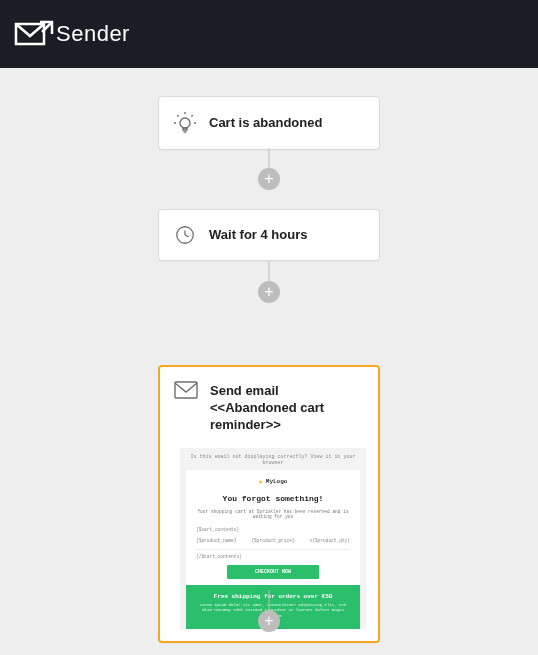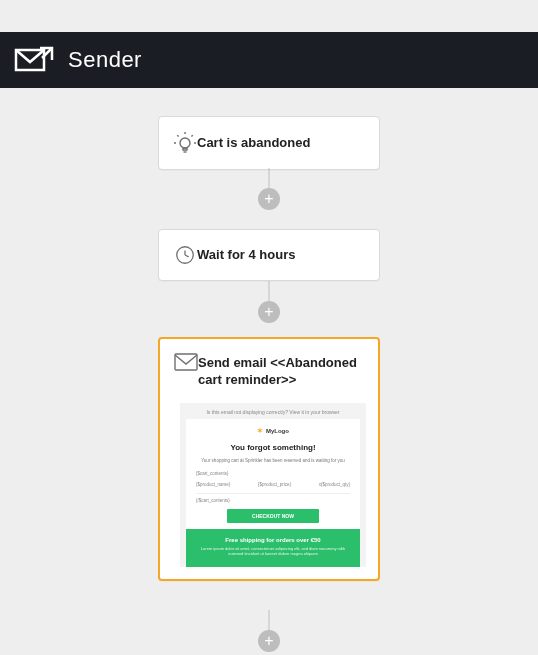--- a/index.html
+++ b/index.html
@@ -5,26 +5,25 @@
   * { box-sizing: border-box; margin: 0; padding: 0; }
   body {
     font-family: -apple-system, BlinkMacSystemFont, "Segoe UI", Arial, sans-serif;
     background: #eeeeee;
     width: 538px;
     height: 655px;
     overflow: hidden;
   }
   .header {
     background: #1a1d23;
-    height: 56px;
+    height: 68px;
     display: flex;
     align-items: center;
     padding: 0 14px;
-    gap: 14px;
-    margin-top: 32px;
+    gap: 2px;
   }
   .logo-icon { color: #fff; display: flex; align-items: center; }
   .brand {
     color: #fff;
     font-size: 22px;
     font-weight: 500;
     letter-spacing: 0.5px;
   }
   .canvas {
     position: relative;
@@ -66,24 +65,26 @@
     left: 50%;
     transform: translateX(-50%);
     width: 222px;
     background: #fff;
     border: 1px solid #d9d9d9;
     border-radius: 4px;
     box-shadow: 0 1px 1px rgba(0,0,0,0.03);
   }
   .node.selected {
     border: 2px solid #f5a623;
+    margin-top: 48px;
   }
   .node-head {
     display: flex;
     align-items: center;
+    gap: 12px;
     padding: 14px 14px;
   }
   .node-icon {
     color: #6f6f6f;
     flex-shrink: 0;
     display: flex;
     align-items: center;
     justify-content: center;
     width: 24px;
   }
@@ -93,20 +94,21 @@
     color: #222;
     line-height: 1.3;
   }
   .node.selected .node-head { align-items: flex-start; }
   .node.selected .node-title { padding-top: 2px; }
   .node-trigger { top: 28px; }
   .node-delay { top: 141px; }
   .node-email { top: 249px; }
   .preview-wrap {
     padding: 0 12px 12px 20px;
+    font-family: Liberation Mono, monospace;
   }
   .preview {
     background: #f3f3f3;
     border: none;
     font-size: 5px;
     color: #7a7a7a;
     text-align: center;
     padding: 6px 6px 0 6px;
   }
   .pv-note { font-size: 5px; color: #888; margin-bottom: 4px; }

